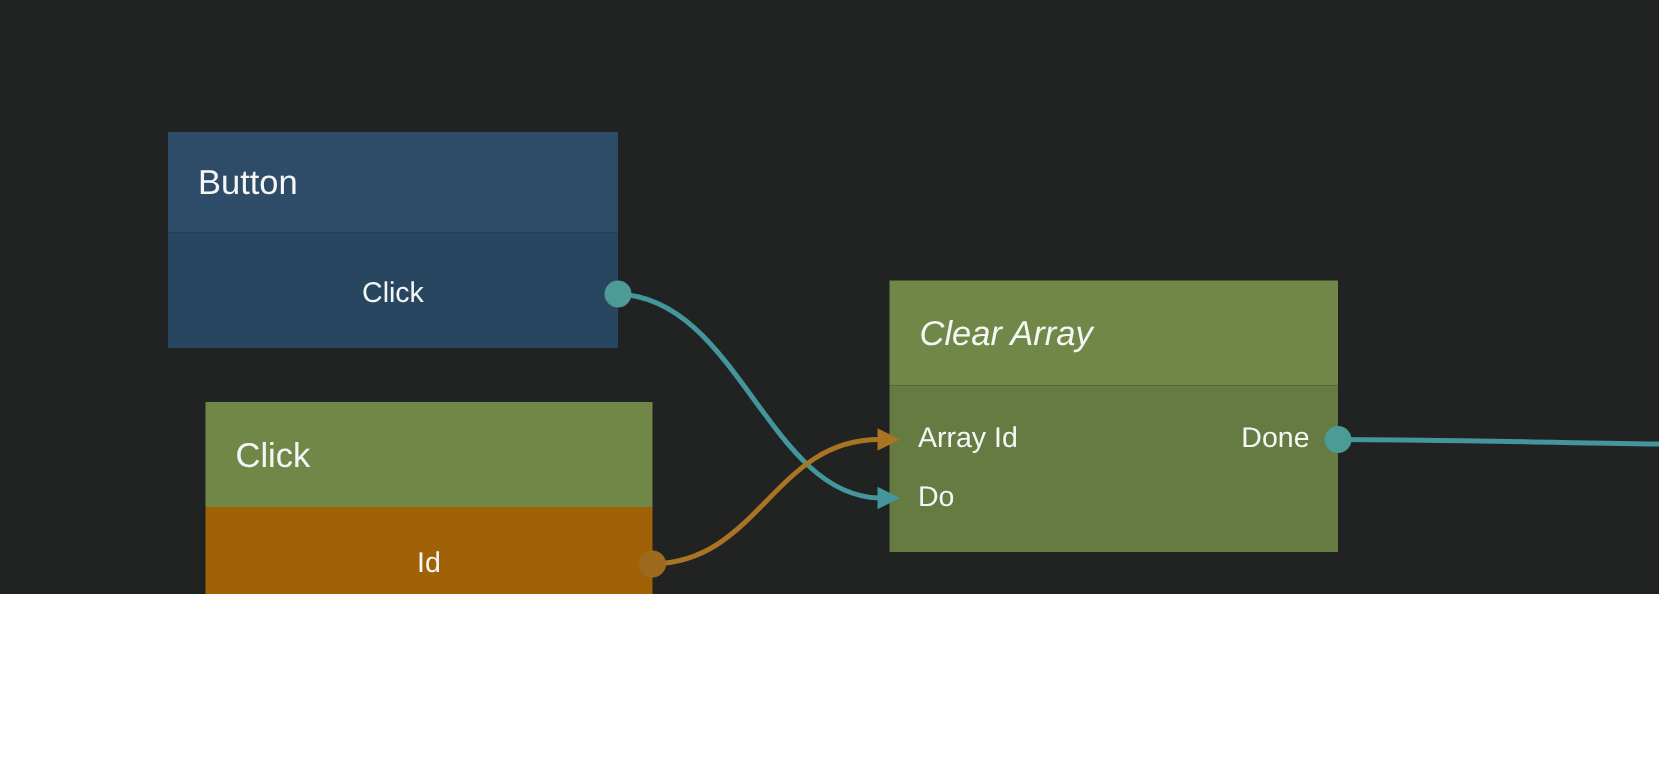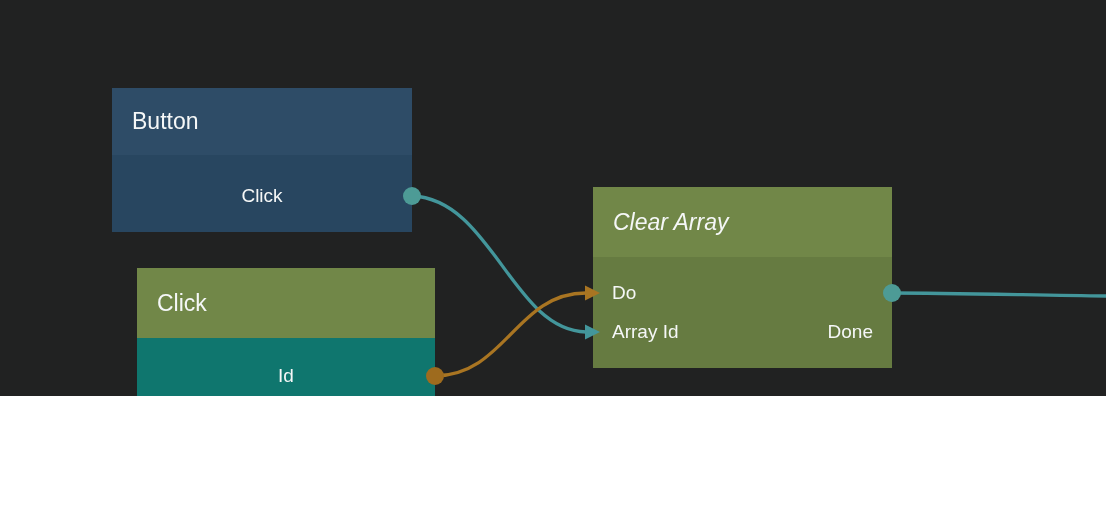--- a/index.html
+++ b/index.html
@@ -69,38 +69,38 @@
       <div class="port-row justify-end">
         <span class="port-label">Click</span>
       </div>
     </div>
   </div>
 
   <div class="node" style="left:137px; top:268px; width:298px; height:141px;">
     <div class="node-header" style="height: 70px; background: rgb(113, 135, 72);">
       <span class="node-title">Click</span>
     </div>
-    <div class="node-body" style="padding-top: 18px; background: #0f766e;">
+    <div class="node-body" style="padding-top: 18px; background: #a16207;">
       <div class="port-row justify-end">
         <span class="port-label">Id</span>
       </div>
     </div>
   </div>
 
   <div class="node" style="left:593px; top:187px; width:299px; height:181px;">
     <div class="node-header" style="height: 70px; background: rgb(113, 135, 72); font-style: italic;">
       <span class="node-title">Clear Array</span>
     </div>
     <div class="node-body" style="padding-top: 16px; background: rgb(102, 123, 65);">
-      <div class="port-row">
-        <span class="port-label">Do</span>
-      </div>
       <div class="port-row justify-between">
         <span class="port-label">Array Id</span>
         <span class="port-label">Done</span>
+      </div>
+      <div class="port-row">
+        <span class="port-label">Do</span>
       </div>
     </div>
   </div>
 
   <svg class="wires" width="1106" height="520" viewBox="0 0 1106 520">
 
     <path d="M 412 196 C 492 199 512 330 586 332" fill="none" stroke-width="3.3" stroke-linecap="round" stroke="#43969b"></path>
     <polygon points="600,332 585,324.5 585,339.5" fill="#43969b"></polygon>
 
     <path d="M 435 376 C 506 375 516 293 586 293" fill="none" stroke-width="3.3" stroke-linecap="round" stroke="#a97522"></path>

